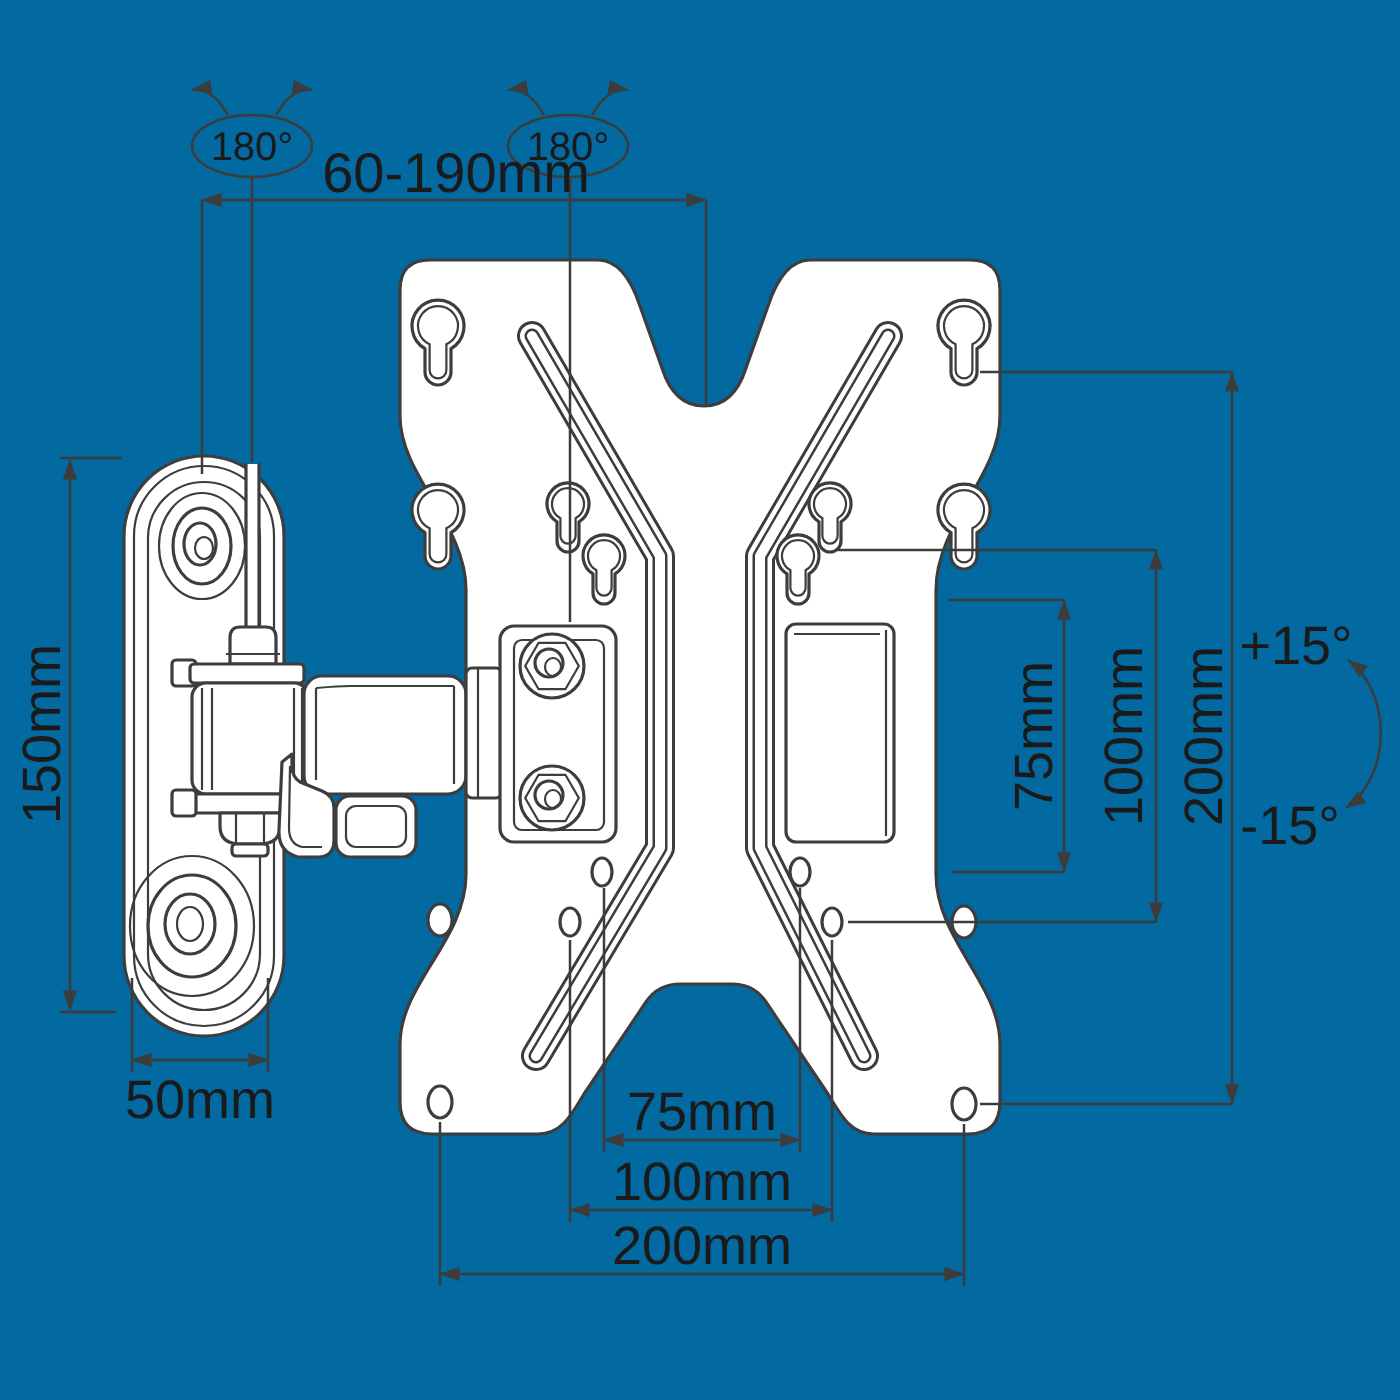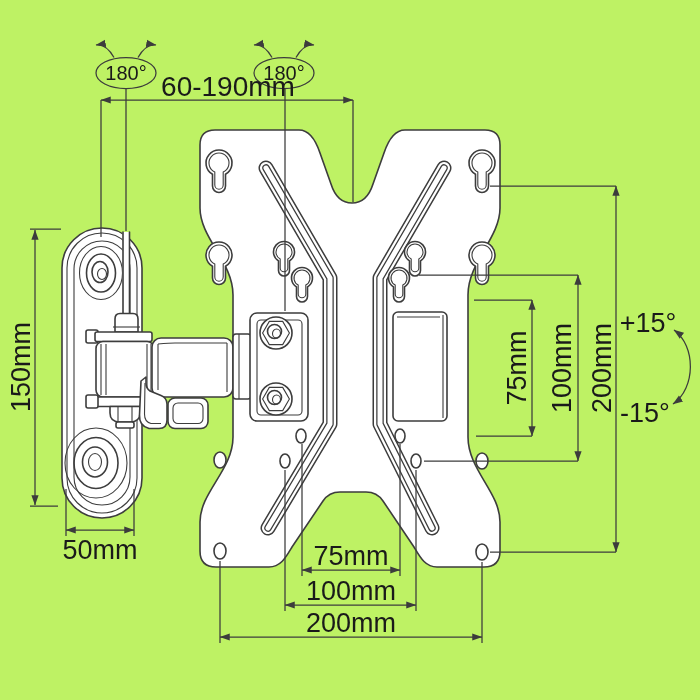--- a/index.html
+++ b/index.html
@@ -1,17 +1,17 @@
 <!DOCTYPE html>
 <html><head>
 <meta charset="utf-8">
 <style>
   html,body { margin:0; padding:0; background:#ffffff; }
   .canvas {
-    width:700px; height:700px; position:relative; background:#bef264;
+    width:700px; height:700px; position:relative; background:#0369a1;
     font-family:"Liberation Sans", sans-serif;
   }
   svg { display:block; }
   .outline  { fill:none; stroke:#3d3d3d; stroke-width:1.6; stroke-linejoin:round; stroke-linecap:round; }
   .outline-f{ fill:#ffffff; stroke:#3d3d3d; stroke-width:1.6; stroke-linejoin:round; }
   .thin     { fill:none; stroke:#3d3d3d; stroke-width:1.1; }
   .dim      { fill:none; stroke:#3c3c3c; stroke-width:1.25; }
   .dim-text { fill:#1a1a1a; font-size:27px; }
   .dim-text-sm { fill:#1a1a1a; font-size:20px; }
   .big-text { fill:#1a1a1a; font-size:28px; }

